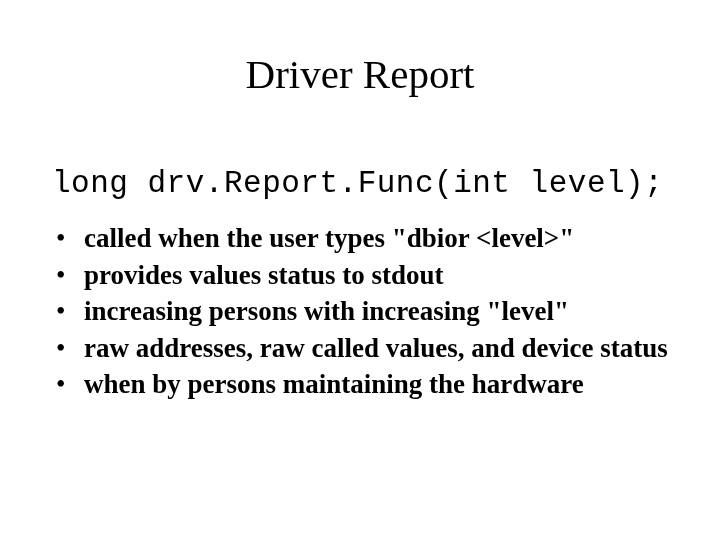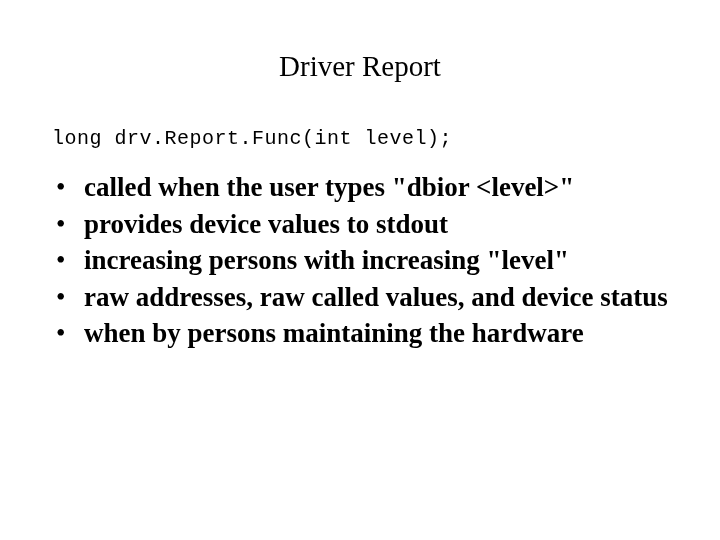--- a/index.html
+++ b/index.html
@@ -9,28 +9,28 @@
     }
     body {
       width: 720px;
       height: 540px;
       background: #ffffff;
       font-family: Georgia, 'Times New Roman', serif;
       color: #000000;
       padding: 50px 50px 40px 50px;
     }
     .title {
-      font-size: 29px;
+      font-size: 41px;
       text-align: center;
       font-weight: normal;
-      margin-bottom: 44px;
+      margin-bottom: 68px;
     }
     .code-line {
       font-family: 'Courier New', Courier, monospace;
-      font-size: 20px;
+      font-size: 31px;
       letter-spacing: 0.5px;
       margin-bottom: 20px;
       padding-left: 2px;
     }
     .bullet-list {
       list-style: none;
       padding-left: 2px;
     }
     .bullet-item {
       display: flex;
@@ -57,21 +57,21 @@
 
 <div class="code-line">long    drv.Report.Func(int level);</div>
 
 <ul class="bullet-list">
   <li class="bullet-item">
     <span class="bullet">•</span>
     <span class="bullet-text">called when the user types "dbior &lt;level&gt;"</span>
   </li>
   <li class="bullet-item">
     <span class="bullet">•</span>
-    <span class="bullet-text">provides device values to stdout</span>
+    <span class="bullet-text">provides values status to stdout</span>
   </li>
   <li class="bullet-item">
     <span class="bullet">•</span>
     <span class="bullet-text">increasing persons with increasing "level"</span>
   </li>
   <li class="bullet-item">
     <span class="bullet">•</span>
     <span class="bullet-text">raw addresses, raw called values, and device status</span>
   </li>
   <li class="bullet-item">

